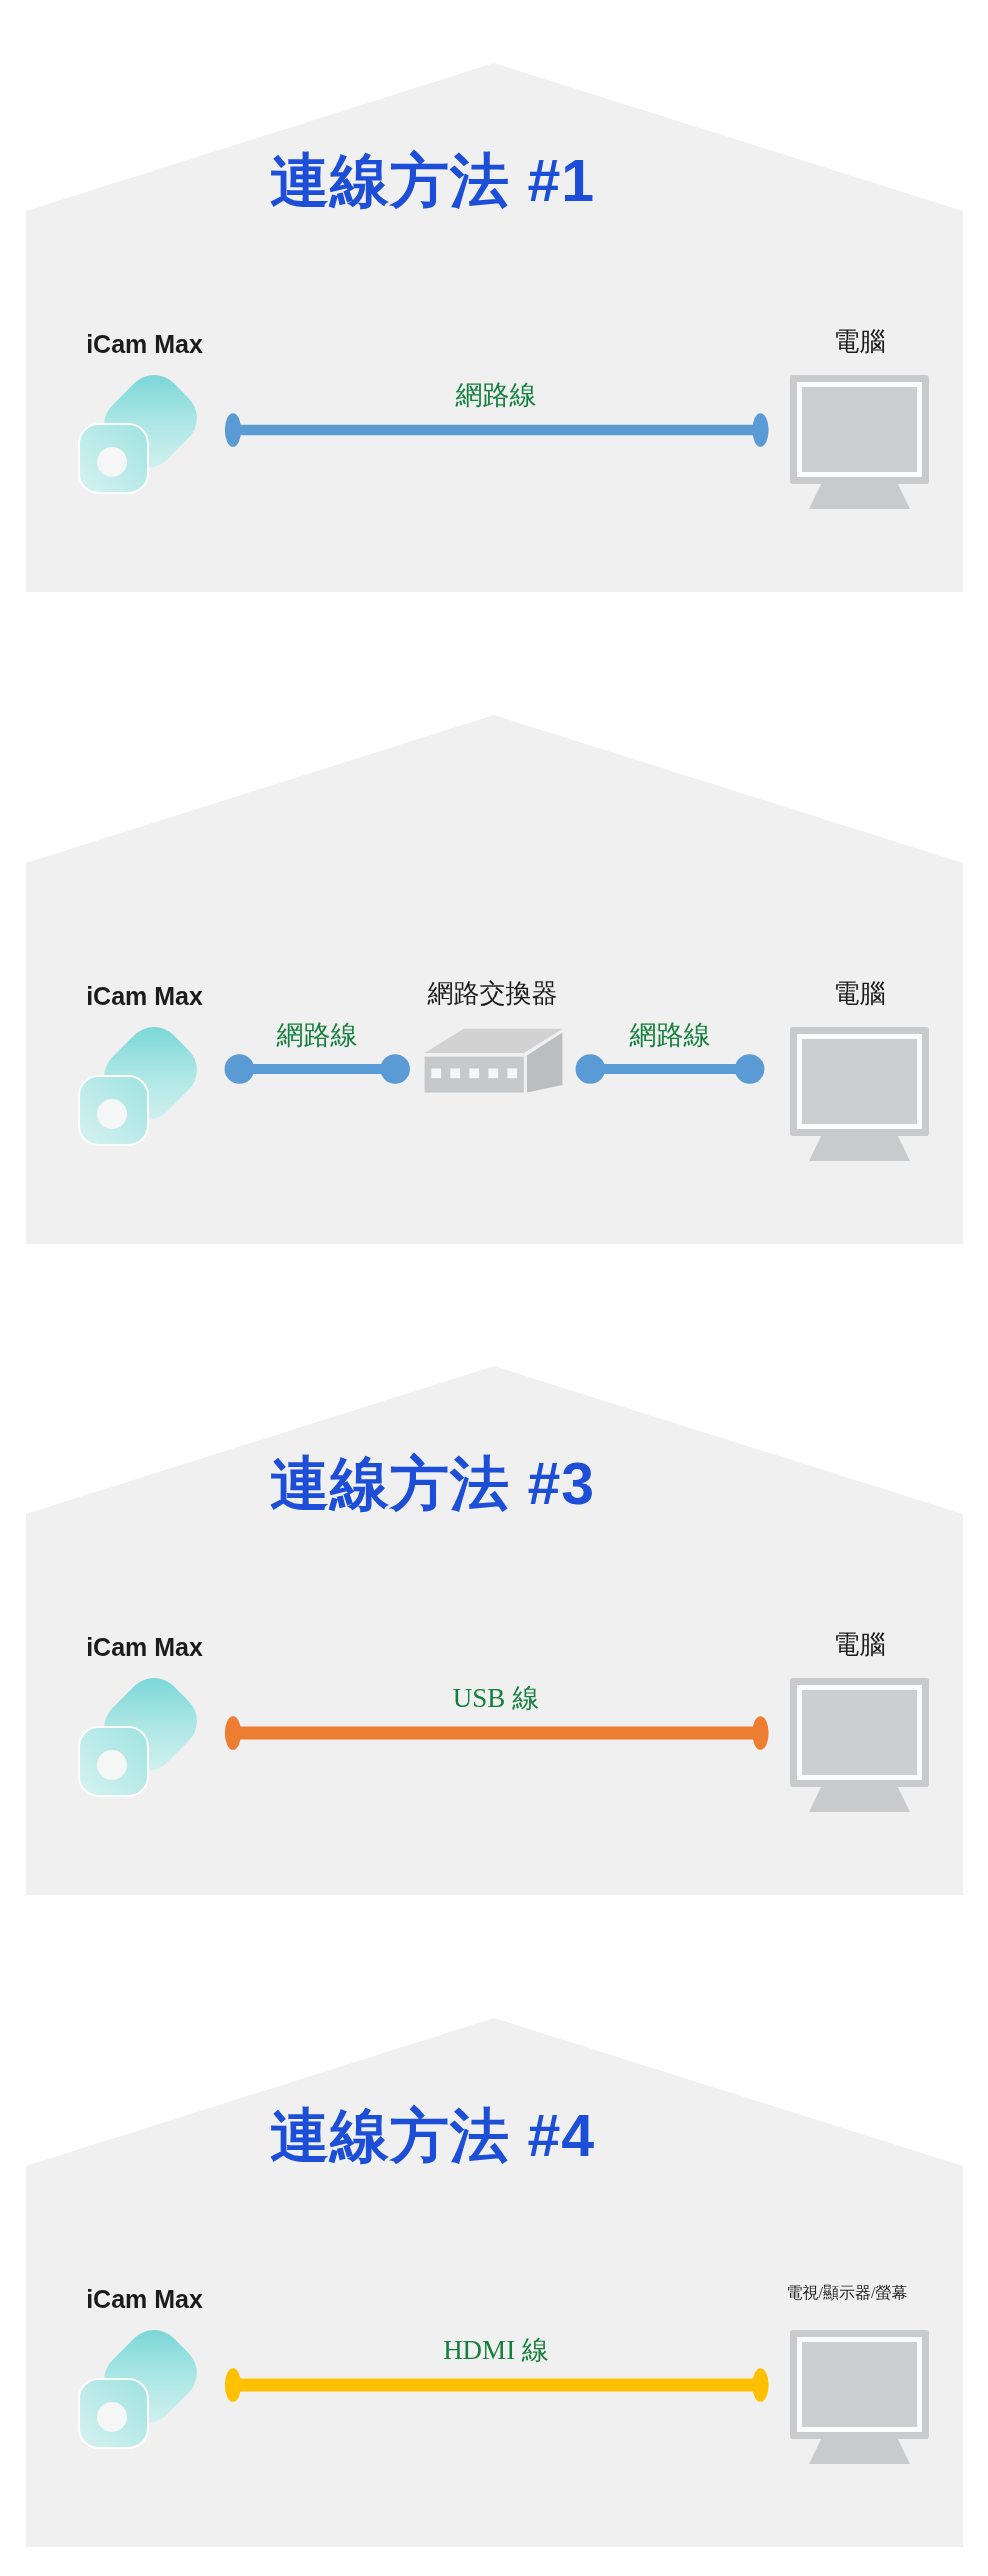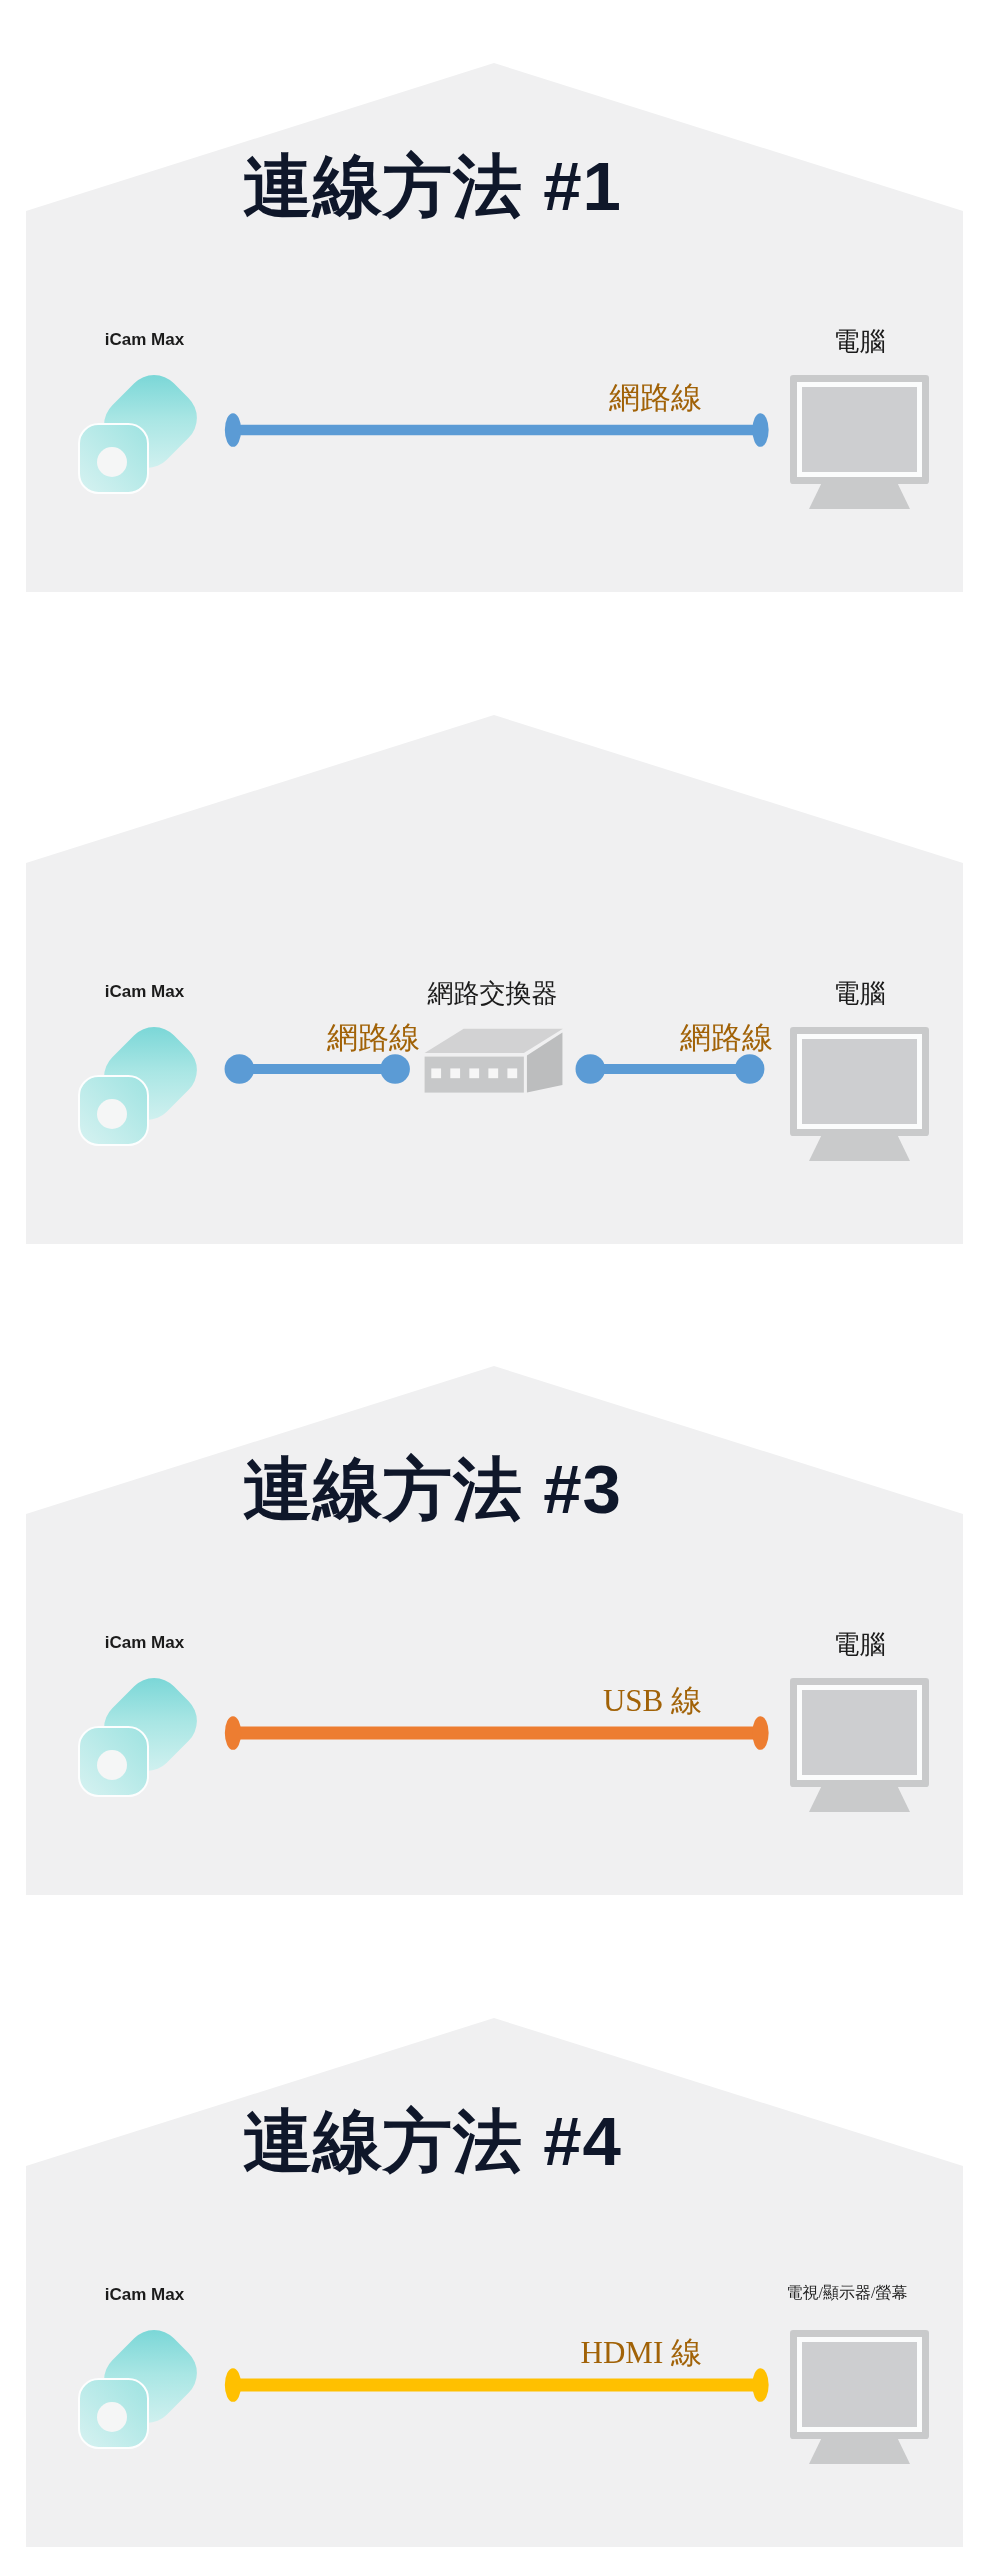--- a/index.html
+++ b/index.html
@@ -5,34 +5,34 @@
   html,body{margin:0;padding:0;background:#ffffff;}
   #canvas{position:relative;width:989px;height:2647px;background:#ffffff;overflow:hidden;
           font-family:"Liberation Sans",sans-serif;color:#1b1b1b;}
   .section{position:absolute;left:0;width:989px;height:531px;}
   .sec1{top:63px;} .sec2{top:715px;} .sec3{top:1366px;} .sec4{top:2018px;padding-left:44px;}
 
   .house{position:absolute;left:0;top:0;width:989px;height:531px;background:#f0f0f1;
          clip-path:polygon(26px 148px,494px 0px,963px 148px,963px 529px,26px 529px);}
 
   .title{position:absolute;left:0;top:87px;width:865px;text-align:center;
-         font-size:69px;font-weight:bold;letter-spacing:1px;line-height:1.08;color:#0f172a;}
+         font-size:59px;font-weight:bold;letter-spacing:1px;line-height:1.08;color:#1d4ed8;}
 
   
   .dev-label{position:absolute;font-family:"Liberation Serif",serif;font-size:26px;
              line-height:1.05;text-align:center;color:#1b1b1b;}
   .icam-label{left:67px;top:268px;width:155px;font-family:"Liberation Sans",sans-serif;
-              font-size:17px;font-weight:bold;}
+              font-size:25px;font-weight:bold;}
   .target-label{left:782px;top:265px;width:155px;}
   .target-label-wide{left:718px;top:267px;width:258px;font-size:16px;}
   .switch-label{left:415px;top:265px;width:155px;}
 
   
-  .cable-label{position:absolute;font-family:"Liberation Serif",serif;font-size:31px;
-               line-height:1;text-align:right;color:#a16207;}
+  .cable-label{position:absolute;font-family:"Liberation Serif",serif;font-size:27px;
+               line-height:1;text-align:center;color:#15803d;}
   .cable-label-main{left:290px;top:319px;width:412px;}
   .cable-label-l{left:214px;top:307px;width:206px;}
   .cable-label-r{left:567px;top:307px;width:206px;}
 
   
   .cable-main{position:absolute;left:214px;top:343px;}
   .sec2 .cable-l{position:absolute;left:222px;top:330px;}
   .sec2 .cable-r{position:absolute;left:573px;top:330px;}
 
   

